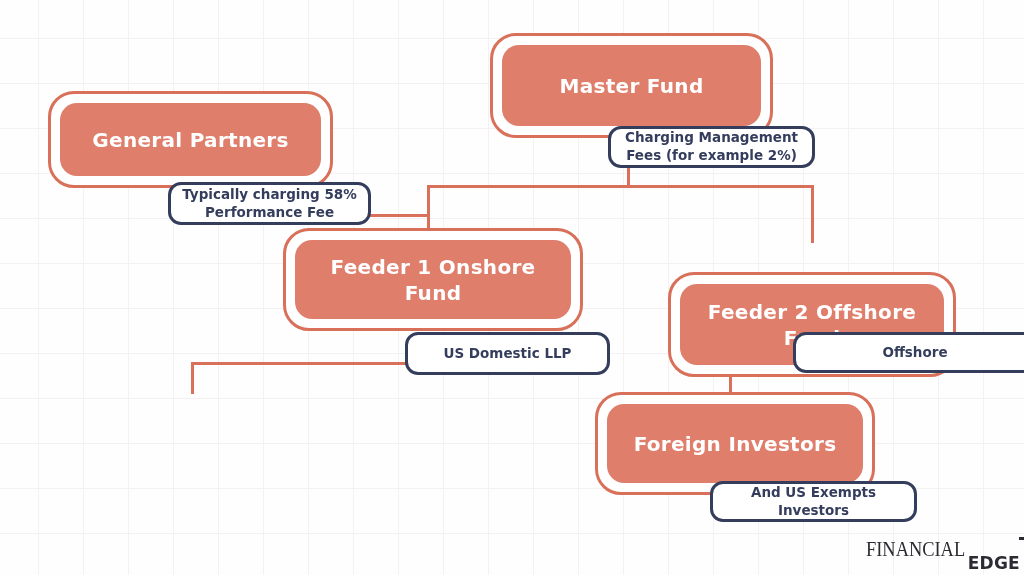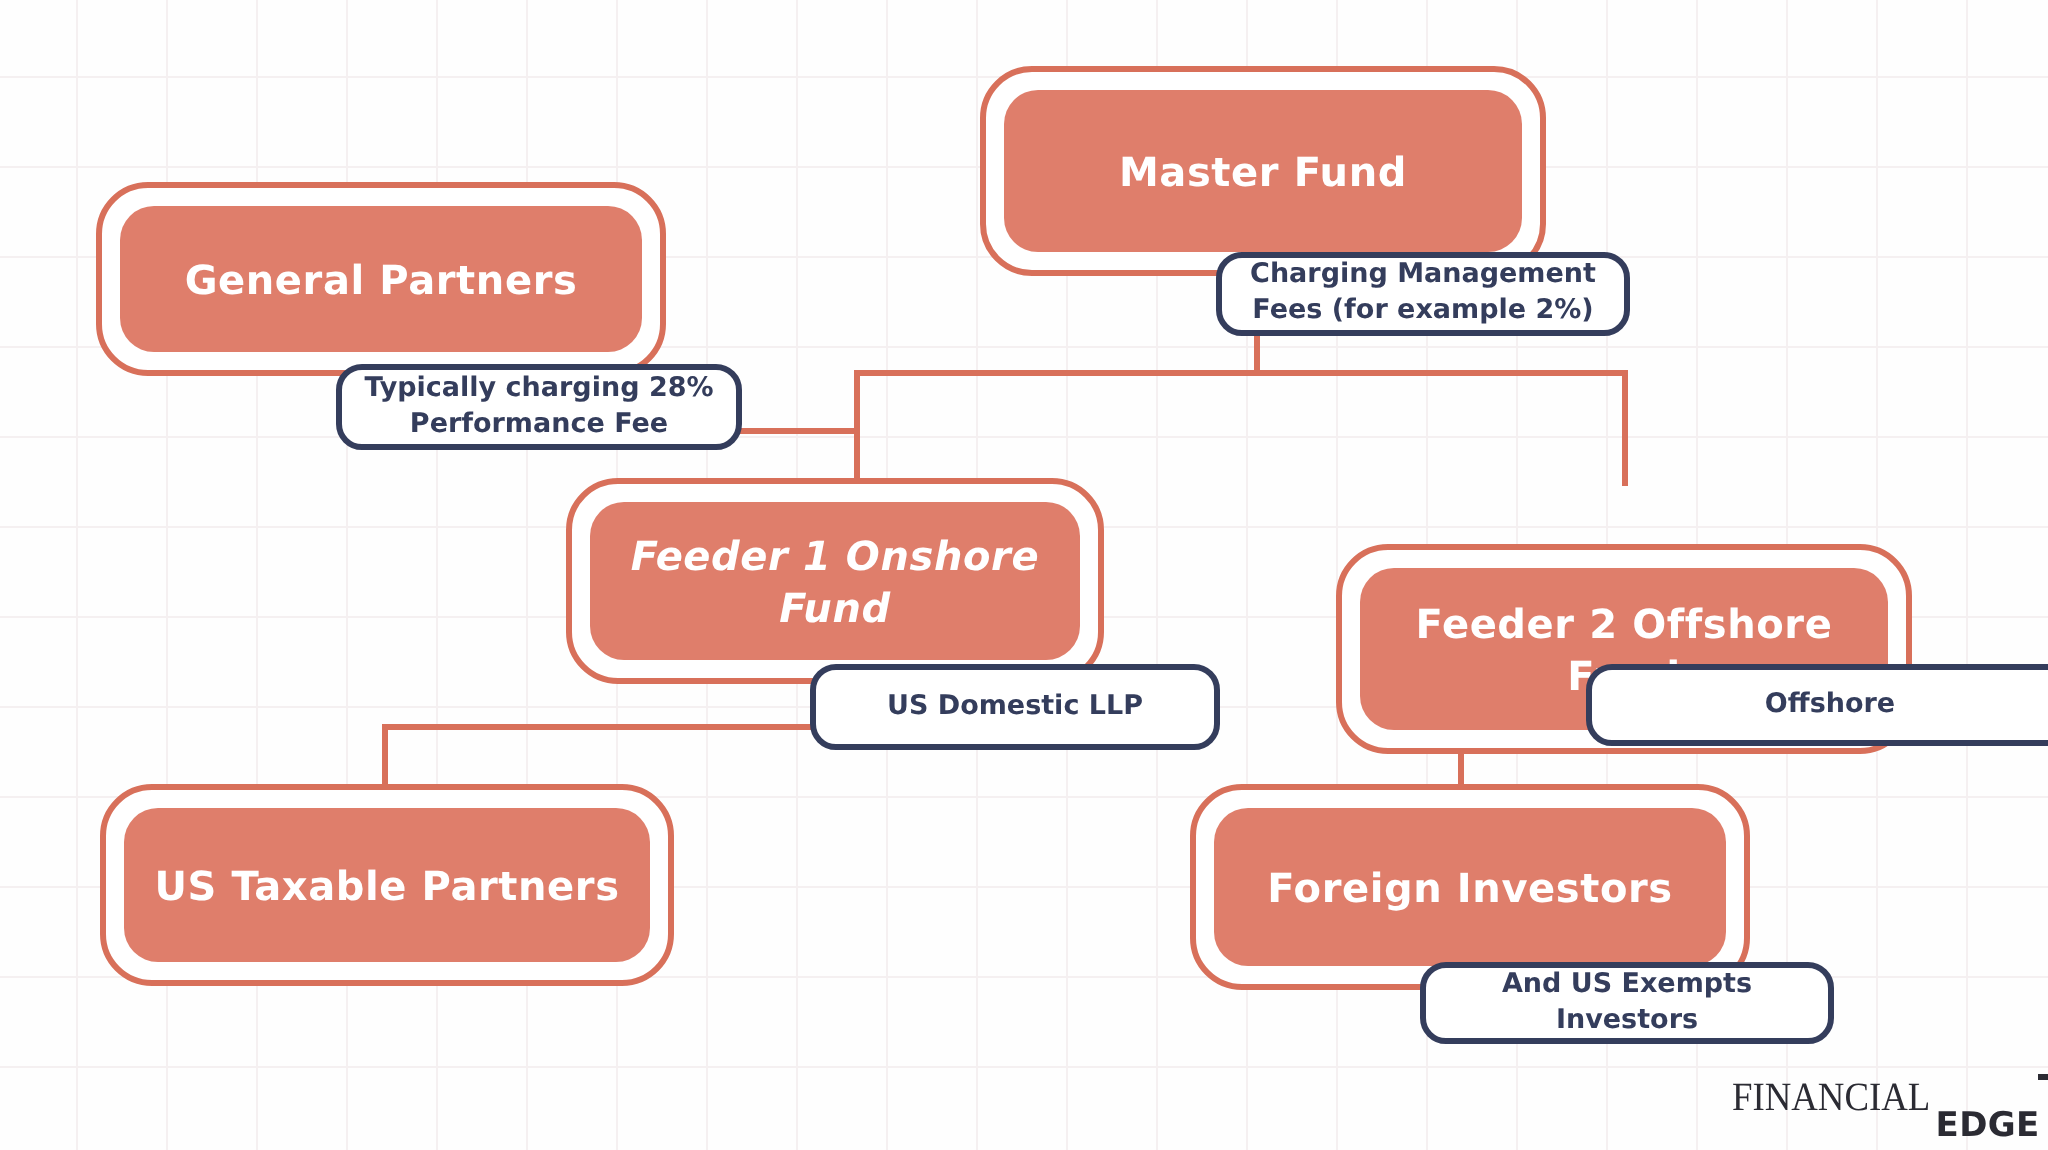--- a/index.html
+++ b/index.html
@@ -49,21 +49,21 @@
   }
   .node-inner{
     width:100%;height:100%;border-radius:17px;
     background:var(--coral-fill);
     display:flex;align-items:center;justify-content:center;
     color:#fff;font-weight:700;font-size:20px;letter-spacing:.3px;
     text-align:center;line-height:1.3;white-space:pre-line;
   }
   #node-master   {left:490px;top:33px;width:283px;height:105px;}
   #node-general  {left:48px;top:91px;width:285px;height:97px;}
-  #node-feeder1  {left:283px;top:239px;width:269px;height:103px;font-style:italic;}
+  #node-feeder1  {left:283px;top:228px;width:300px;height:103px;}
   #node-feeder2  {left:668px;top:240px;width:288px;height:105px;margin-top:32px;}
   #node-ustaxable{left:50px;top:392px;width:287px;height:101px;}
   #node-foreign  {left:595px;top:392px;width:280px;height:103px;}
 
   
   .callout{
     position:absolute;z-index:3;box-sizing:border-box;
     background:#fff;border:3px solid var(--navy);border-radius:13px;
     display:flex;align-items:center;justify-content:center;
     color:var(--navy);font-weight:700;font-size:13.5px;
@@ -120,30 +120,27 @@
     <div class="node-inner">Master Fund</div>
   </div>
   <div class="node" id="node-feeder1">
     <div class="node-inner">Feeder 1 Onshore
 Fund</div>
   </div>
   <div class="node" id="node-feeder2">
     <div class="node-inner">Feeder 2 Offshore
 Fund</div>
   </div>
-  <div class="node" id="node-ustaxable">
-    <div class="node-inner">US Taxable Partners</div>
-  </div>
   <div class="node" id="node-foreign">
     <div class="node-inner">Foreign Investors</div>
   </div>
 
   <div class="callout" id="call-mgmtfee">Charging Management
 Fees (for example 2%)</div>
-  <div class="callout" id="call-perffee">Typically charging 28%
+  <div class="callout" id="call-perffee">Typically charging 58%
 Performance Fee</div>
   <div class="callout" id="call-domestic">US Domestic LLP</div>
   <div class="callout" id="call-offshore">Offshore</div>
   <div class="callout" id="call-exempts">And US Exempts Investors</div>
 
   <div class="logo">
     <span class="logo-light">FINANCIAL</span>
       <span class="logo-bold">EDGE</span>
       <span class="logo-mark"></span>
   </div>

